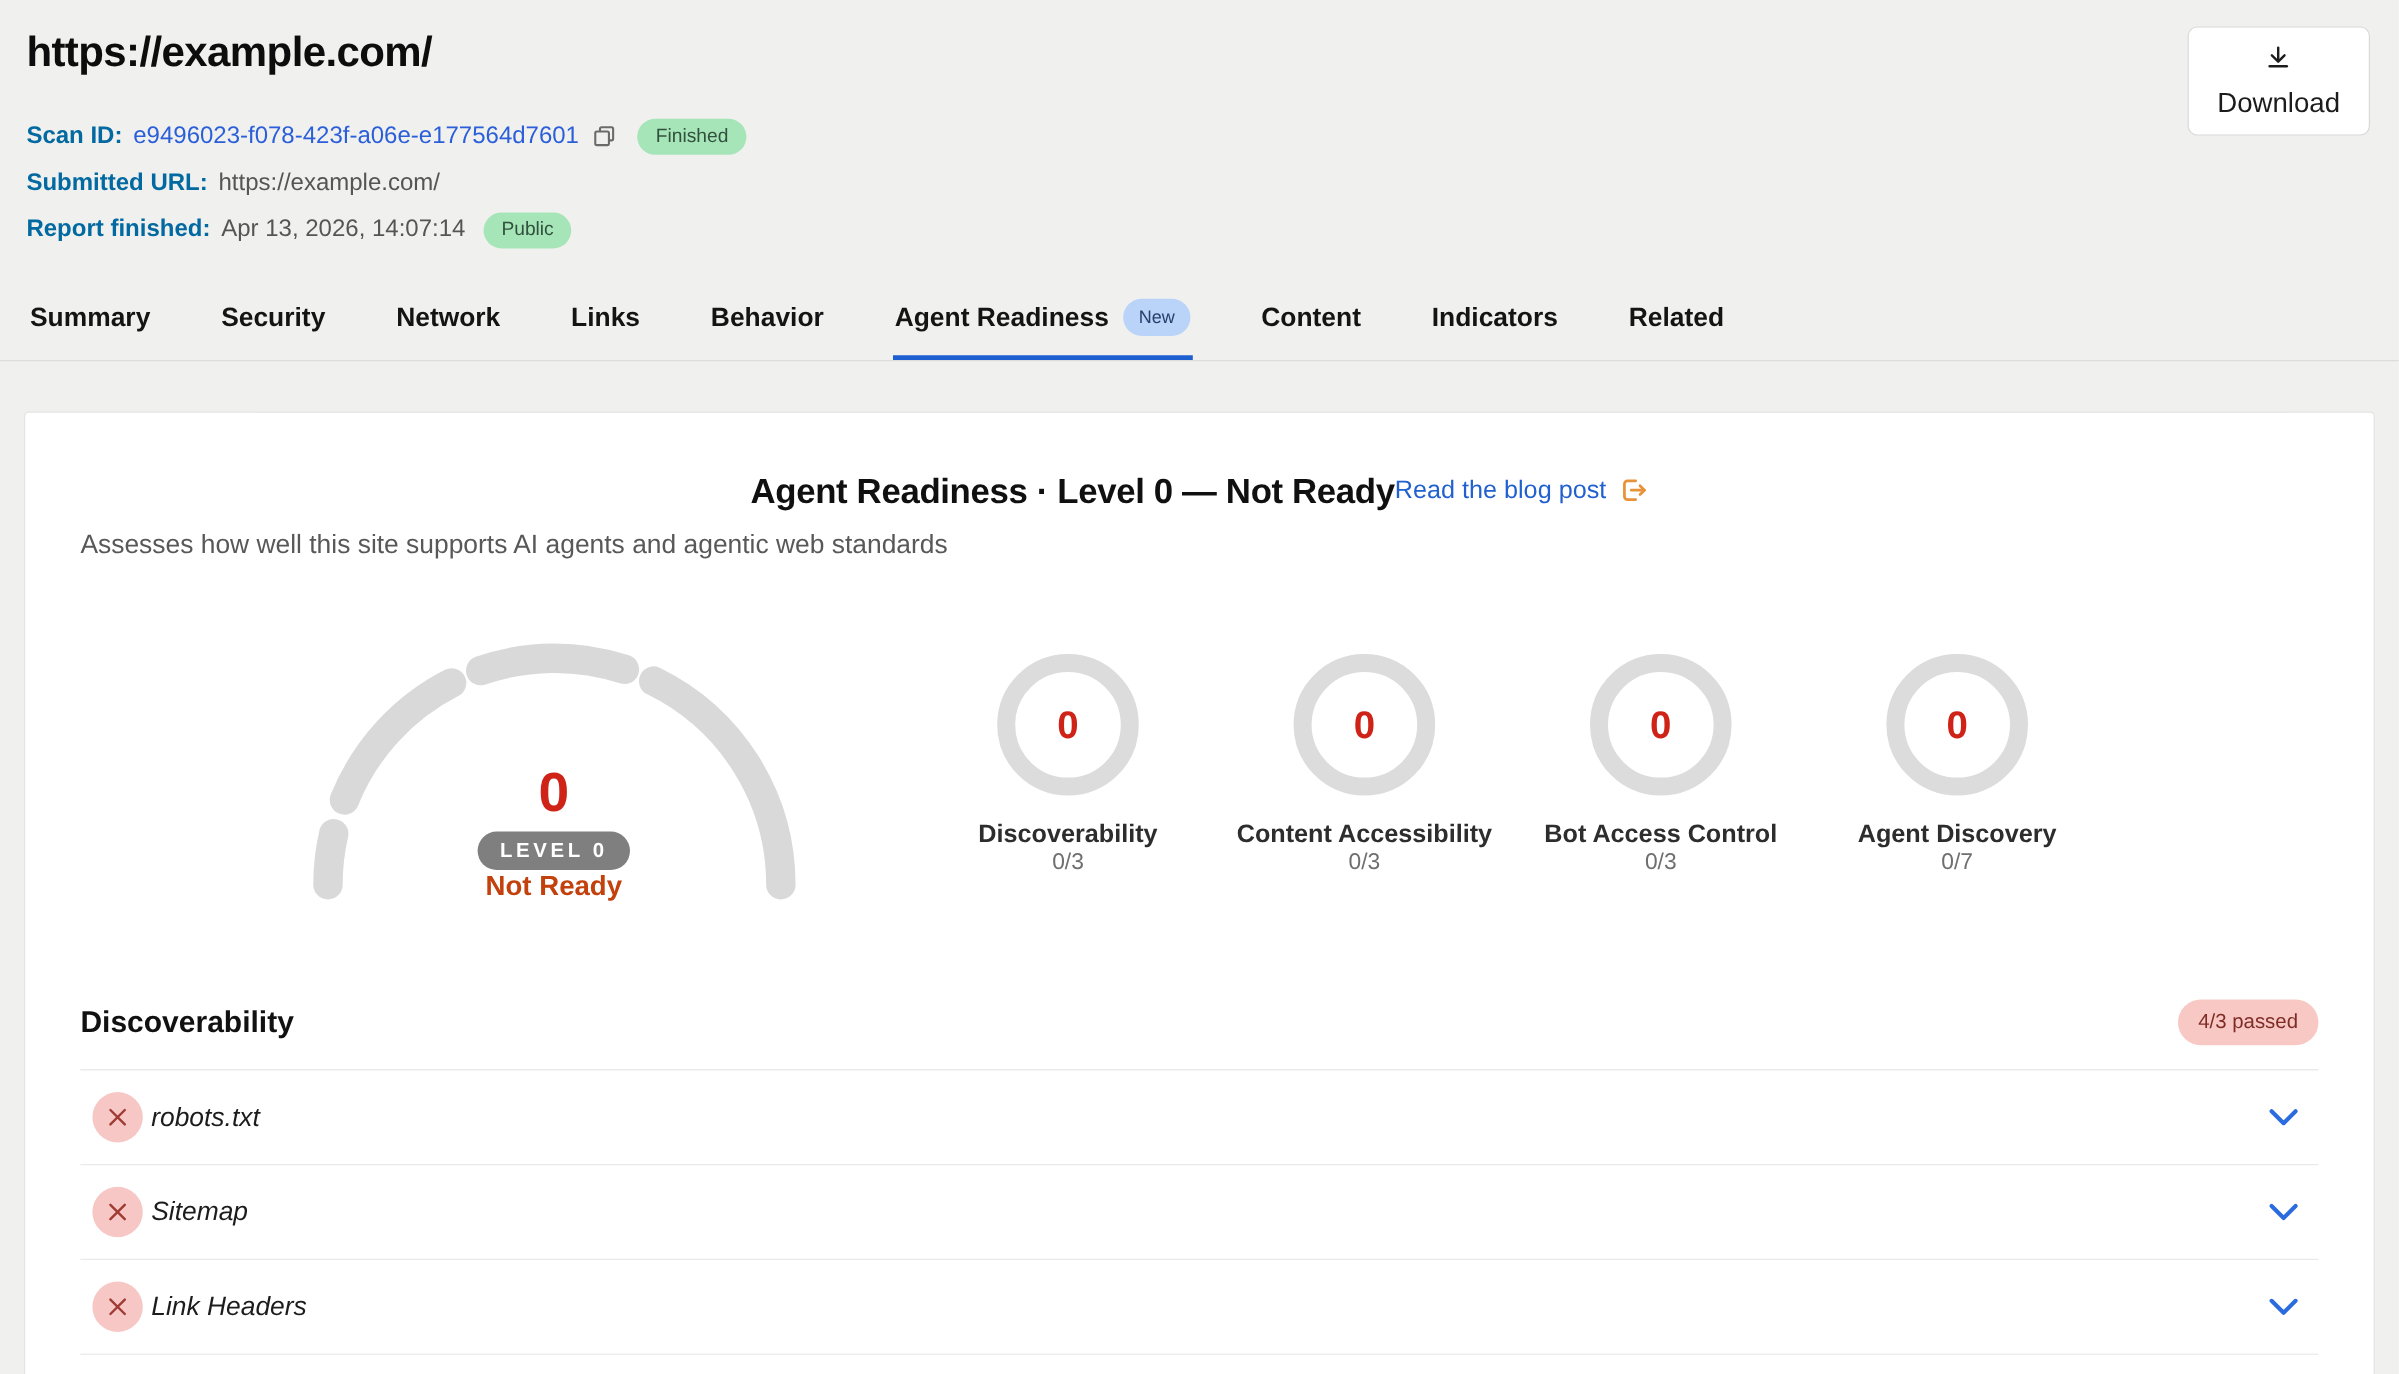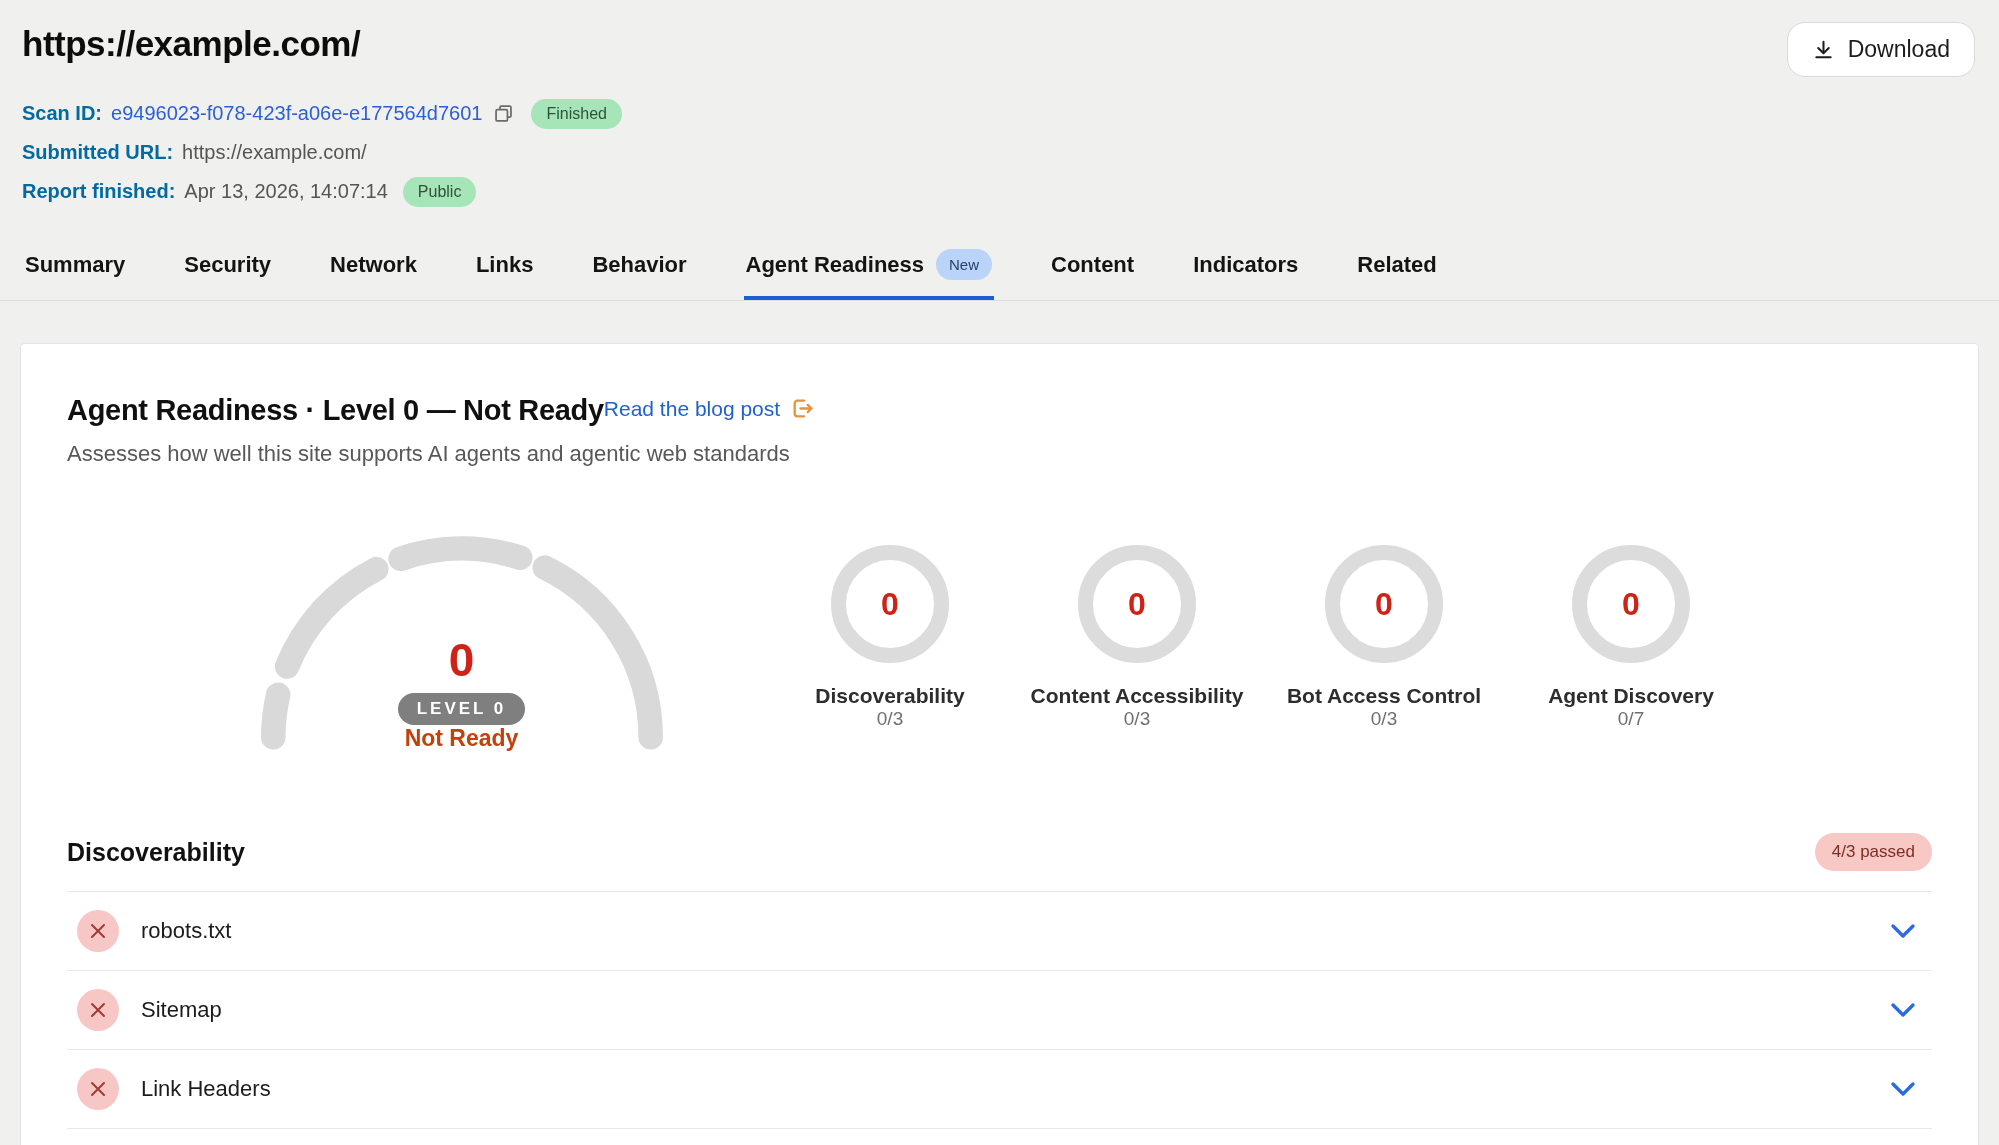--- a/index.html
+++ b/index.html
@@ -10,23 +10,24 @@
     color: #1a1a1a;
     position: relative;
   }
 
   
   .page-header { padding: 16px 24px 0 22px; position: relative; }
   .page-title { font-size: 35px; font-weight: 700; color: #0d0d0d; letter-spacing: -0.5px; margin-top: 8px; }
   .download-btn {
     position: absolute; top: 22px; right: 24px;
     display: flex; align-items: center; gap: 13px;
-    background: #ffffff; border: 1px solid #d9d9d9; border-radius: 18px;
+    background: #ffffff; border: 1px solid #d9d9d9; border-radius: 8px;
     padding: 13px 24px; font-size: 23px; color: #1c1c1c; cursor: pointer;
     font-family: inherit;
+    flex-direction: column;
   }
   .meta { margin-top: 30px; }
   .meta-row { display: flex; align-items: center; gap: 9px; font-size: 20px; height: 39px; }
   .meta-label { font-weight: 700; color: #0369a1; }
   .meta-value { color: #555555; }
   .meta-link { color: #2b5fd9; text-decoration: none; }
   .copy-btn { background: none; border: none; cursor: pointer; display: flex; align-items: center; padding: 0 2px; }
   .badge-green {
     background: #a5e5b8; color: #31503d; font-size: 16px; font-weight: 400;
     border-radius: 999px; padding: 6px 15px; margin-left: 6px; white-space: nowrap;
@@ -44,21 +45,21 @@
     background: #b9d4f8; color: #27406b; font-size: 15px; font-weight: 400;
     border-radius: 999px; padding: 7px 13px;
   }
 
   
   .card {
     margin: 42px 20px 0 20px;
     background: #ffffff; border: 1px solid #e3e3e3; border-radius: 4px;
     padding: 50px 46px 80px 46px;
   }
-  .card-head { display: flex; justify-content: flex-start; align-items: flex-start; }
+  .card-head { display: flex; justify-content: center; align-items: flex-start; }
   .card-title { font-size: 29px; font-weight: 700; color: #101010; letter-spacing: -0.3px; }
   .blog-link { display: flex; align-items: center; gap: 10px; color: #2160cf; font-size: 21px; text-decoration: none; margin-top: 2px; }
   .card-subtitle { font-size: 22px; color: #585858; margin-top: 14px; }
 
   
   .scores-row { display: flex; justify-content: center; align-items: flex-start; margin-top: 54px; }
   .gauge-block { position: relative; width: 434px; height: 240px; margin-right: 88px; flex: none; }
   .gauge-overlay { position: absolute; left: 0; right: 0; top: 116px; text-align: center; }
   .gauge-score { font-size: 46px; font-weight: 700; color: #cf2318; line-height: 1; }
   .level-pill {
@@ -80,23 +81,23 @@
   
   .section { margin-top: 72px; }
   .section-head { display: flex; justify-content: space-between; align-items: center; }
   .section-title { font-size: 25px; font-weight: 700; color: #111111; }
   .badge-fail {
     background: #f8c8c5; color: #7e2d26; font-size: 17px;
     border-radius: 999px; padding: 9px 17px;
   }
   .section-divider { border: none; border-top: 1px solid #e6e6e6; margin-top: 20px; }
   .check-row {
-    display: flex; align-items: center; gap: 22px;
+    display: flex; align-items: center; gap: 7px;
     height: 79px; padding-left: 10px; padding-right: 14px;
-    border-bottom: 1px solid #e9e9e9; cursor: pointer;
+    border-bottom: 1px solid #e9e9e9; cursor: pointer; font-style: italic;
   }
   .fail-circle {
     width: 42px; height: 42px; border-radius: 50%; background: #f7c7c5;
     display: flex; align-items: center; justify-content: center; flex: none;
   }
   .check-label { font-size: 22px; color: #1c1c1c; }
   .chevron { margin-left: auto; display: flex; align-items: center; }
 </style>
 </head>
 <body>

